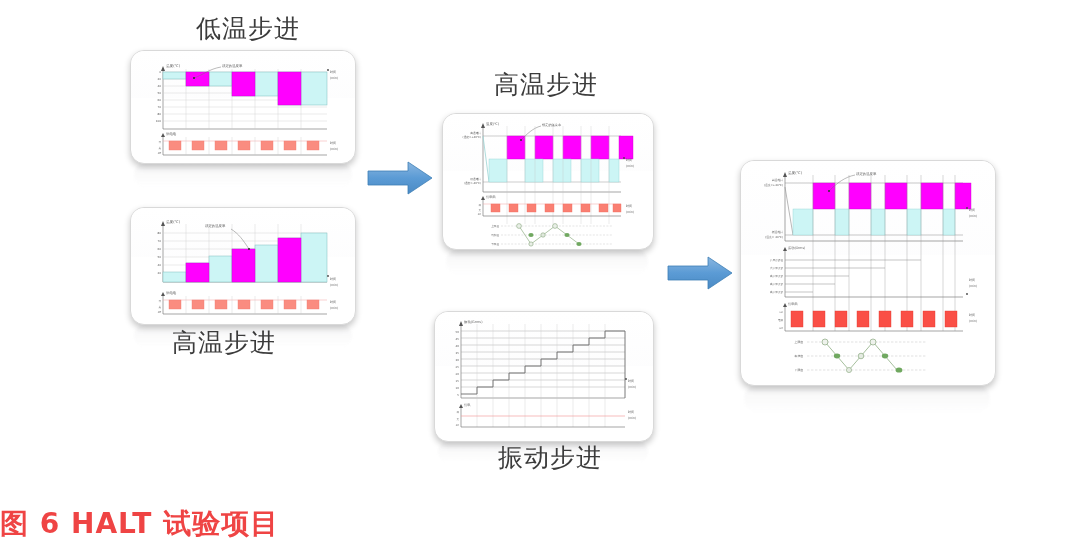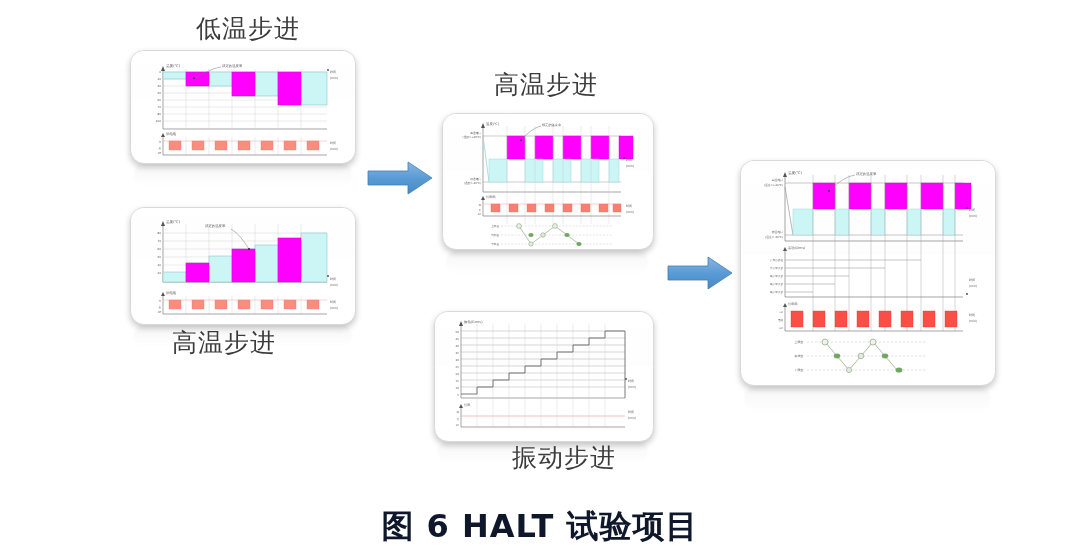--- a/index.html
+++ b/index.html
@@ -16,24 +16,23 @@
     position:absolute;
     font-size:25px;
     color:#3b3b3b;
     font-family:"DejaVu Sans","Liberation Sans",sans-serif;
     white-space:nowrap;
     letter-spacing:1px;
   }
   .caption{
     position:absolute;
     left:0;right:0;
-    text-align:center;
-    font-size:32px;
+    font-size:28px;
     font-weight:bold;
-    color:#0f172a;
+    color:#ef4444;
     font-family:"DejaVu Sans","Liberation Sans",sans-serif;
     letter-spacing:1px;
   }
 
   
   .panel{
     position:absolute;
     background:#ffffff;
     border:1px solid #d9d9d9;
     border-radius:14px;
@@ -452,21 +451,21 @@
           <text x="24" y="108">关</text>
           <text x="24" y="114">off</text>
         </g>
         <line x1="26" y1="104" x2="190" y2="104" stroke="#f3a0a0" stroke-width="0.7"></line>
         <text class="plot-text" x="193" y="101" font-size="3">时间</text>
         <text class="plot-text" x="193" y="107" font-size="3">(min)</text>
       </svg>
     </div>
   </div>
 
-  <div class="title" style="left:512px;top:441px;">振动步进</div>
+  <div class="title" style="left:498px;top:441px;">振动步进</div>
 
   <div class="arrow" style="left:668px;top:255px;width:64px;height:36px;">
     <svg viewBox="0 0 64 36" width="64" height="36">
       <defs>
         <linearGradient id="ag2" x1="0" y1="0" x2="0" y2="1">
           <stop offset="0" stop-color="#8ab6e0"></stop>
           <stop offset="0.5" stop-color="#5b9bd5"></stop>
           <stop offset="1" stop-color="#4a8ac4"></stop>
         </linearGradient>
       </defs>

